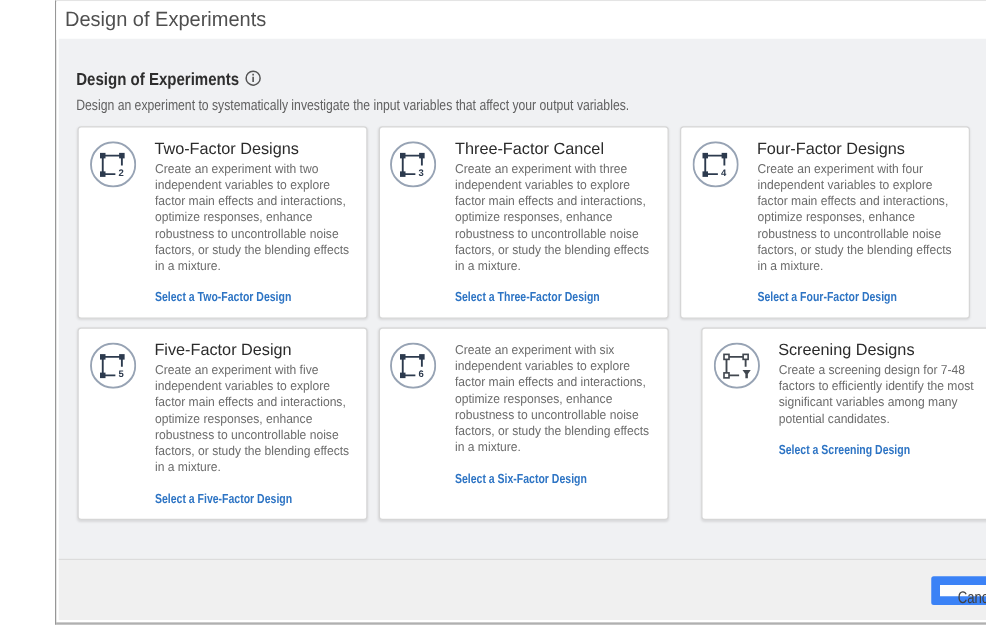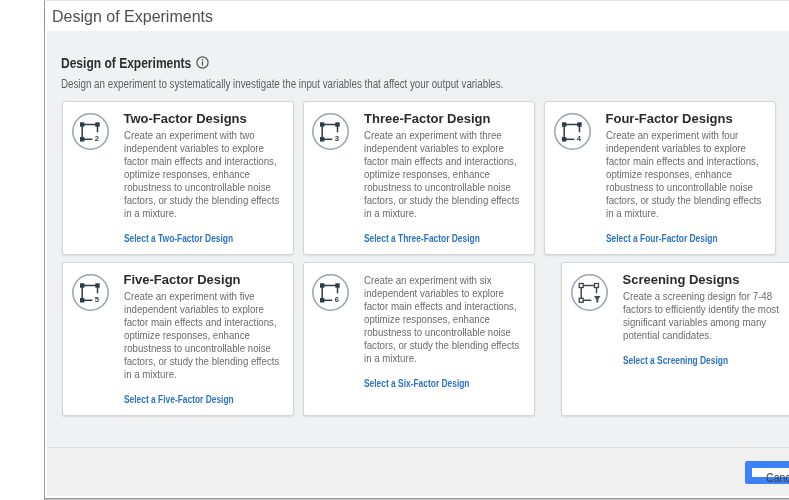--- a/index.html
+++ b/index.html
@@ -8,21 +8,21 @@
   .titlebar{position:absolute; left:0; top:0; width:787px; height:31px; background:#fff;}
   .title{position:absolute; left:7px; top:6px; font-size:16.5px; color:#4f4f4f; transform:scaleX(0.97); transform-origin:0 0; white-space:nowrap;}
   .closex{position:absolute; left:766px; top:9px; width:13px; height:13px;}
   .bodyarea{position:absolute; left:2px; top:30px; width:782px; height:416px; background:#f0f1f3;}
   .heading{position:absolute; left:15.8px; top:54.3px; font-size:14px; font-weight:bold; color:#2e2e2e; transform:scaleX(0.859); transform-origin:0 0; white-space:nowrap;}
   .infoicon{position:absolute; left:151px; top:54.9px;}
   .subtext{position:absolute; left:15.8px; top:76px; font-size:12px; color:#5f5f5f; transform:scaleX(0.814); transform-origin:0 0; white-space:nowrap;}
   .card{position:absolute; width:230px; height:152px; background:#fff; border:1px solid #d6d6d6; border-radius:3px; box-shadow:0 1px 2px rgba(0,0,0,0.10);}
   .icnwrap{position:absolute; left:8.5px; top:10.5px; width:37px; height:37px;}
   .ctext{position:absolute; left:60.5px; top:8.5px; width:162px;}
-  .ctitle{font-size:13px; font-weight:bold; color:#2b2b2b; line-height:16px;}
+  .ctitle{font-size:13px; font-weight:normal; color:#2b2b2b; line-height:16px;}
   .cdesc{font-size:10.3px; color:#6b6b6b; line-height:13px; margin-top:2.5px; white-space:nowrap; transform:scaleX(0.94); transform-origin:0 0;}
   .clink{font-size:10.5px; font-weight:bold; color:#2d74c4; margin-top:11.5px; white-space:nowrap; transform:scaleX(0.80); transform-origin:0 0;}
   .footer{position:absolute; left:2px; top:446px; width:782px; height:49px; background:#f0f0f0; border-top:1px solid #dcdcdc; box-sizing:border-box;}
   .cancel{position:absolute; left:699.5px; top:460px; width:75px; height:23px; background:#fdfdfd; border:7px solid #3b82f6; border-radius:2px; font-size:13.5px; color:#404040; box-sizing:border-box;}
   .cancel span{display:block; text-align:center; line-height:20.5px; transform:scaleX(0.78); transform-origin:center;}
 </style>
 </head>
 <body>
 <div class="dialog">
   <div class="titlebar">
@@ -73,21 +73,21 @@
           <path d="M10.2 26.3 H20.3"></path>
       </g>
       <g fill="#2c3a4e">
         <rect x="8" y="9.3" width="4.4" height="4.4"></rect>
         <rect x="23.3" y="9.3" width="4.4" height="4.4"></rect>
         <rect x="8" y="24.1" width="4.4" height="4.4"></rect>
       </g>
       <text x="24.9" y="27.9" font-size="7.6" font-weight="bold" fill="#2c3a4e" text-anchor="middle" font-family="Liberation Sans">3</text>
     </svg>
     <div class="ctext">
-      <div class="ctitle">Three-Factor Design</div>
+      <div class="ctitle">Three-Factor Cancel</div>
       <div class="cdesc">Create an experiment with three<br>independent variables to explore<br>factor main effects and interactions,<br>optimize responses, enhance<br>robustness to uncontrollable noise<br>factors, or study the blending effects<br>in a mixture.</div>
       <div class="clink">Select a Three-Factor Design</div>
     </div>
   </div>
 
   <div class="card" style="left:499px; top:100px;">
     <svg class="icnwrap" viewBox="0 0 37 37">
       <circle cx="18.5" cy="18.5" r="17.7" fill="#fff" stroke="#97a3b4" stroke-width="1.5"></circle>
       <g stroke="#2c3a4e" stroke-width="1.5" fill="none">
         <path d="M10.2 11.5 H25.5"></path>

